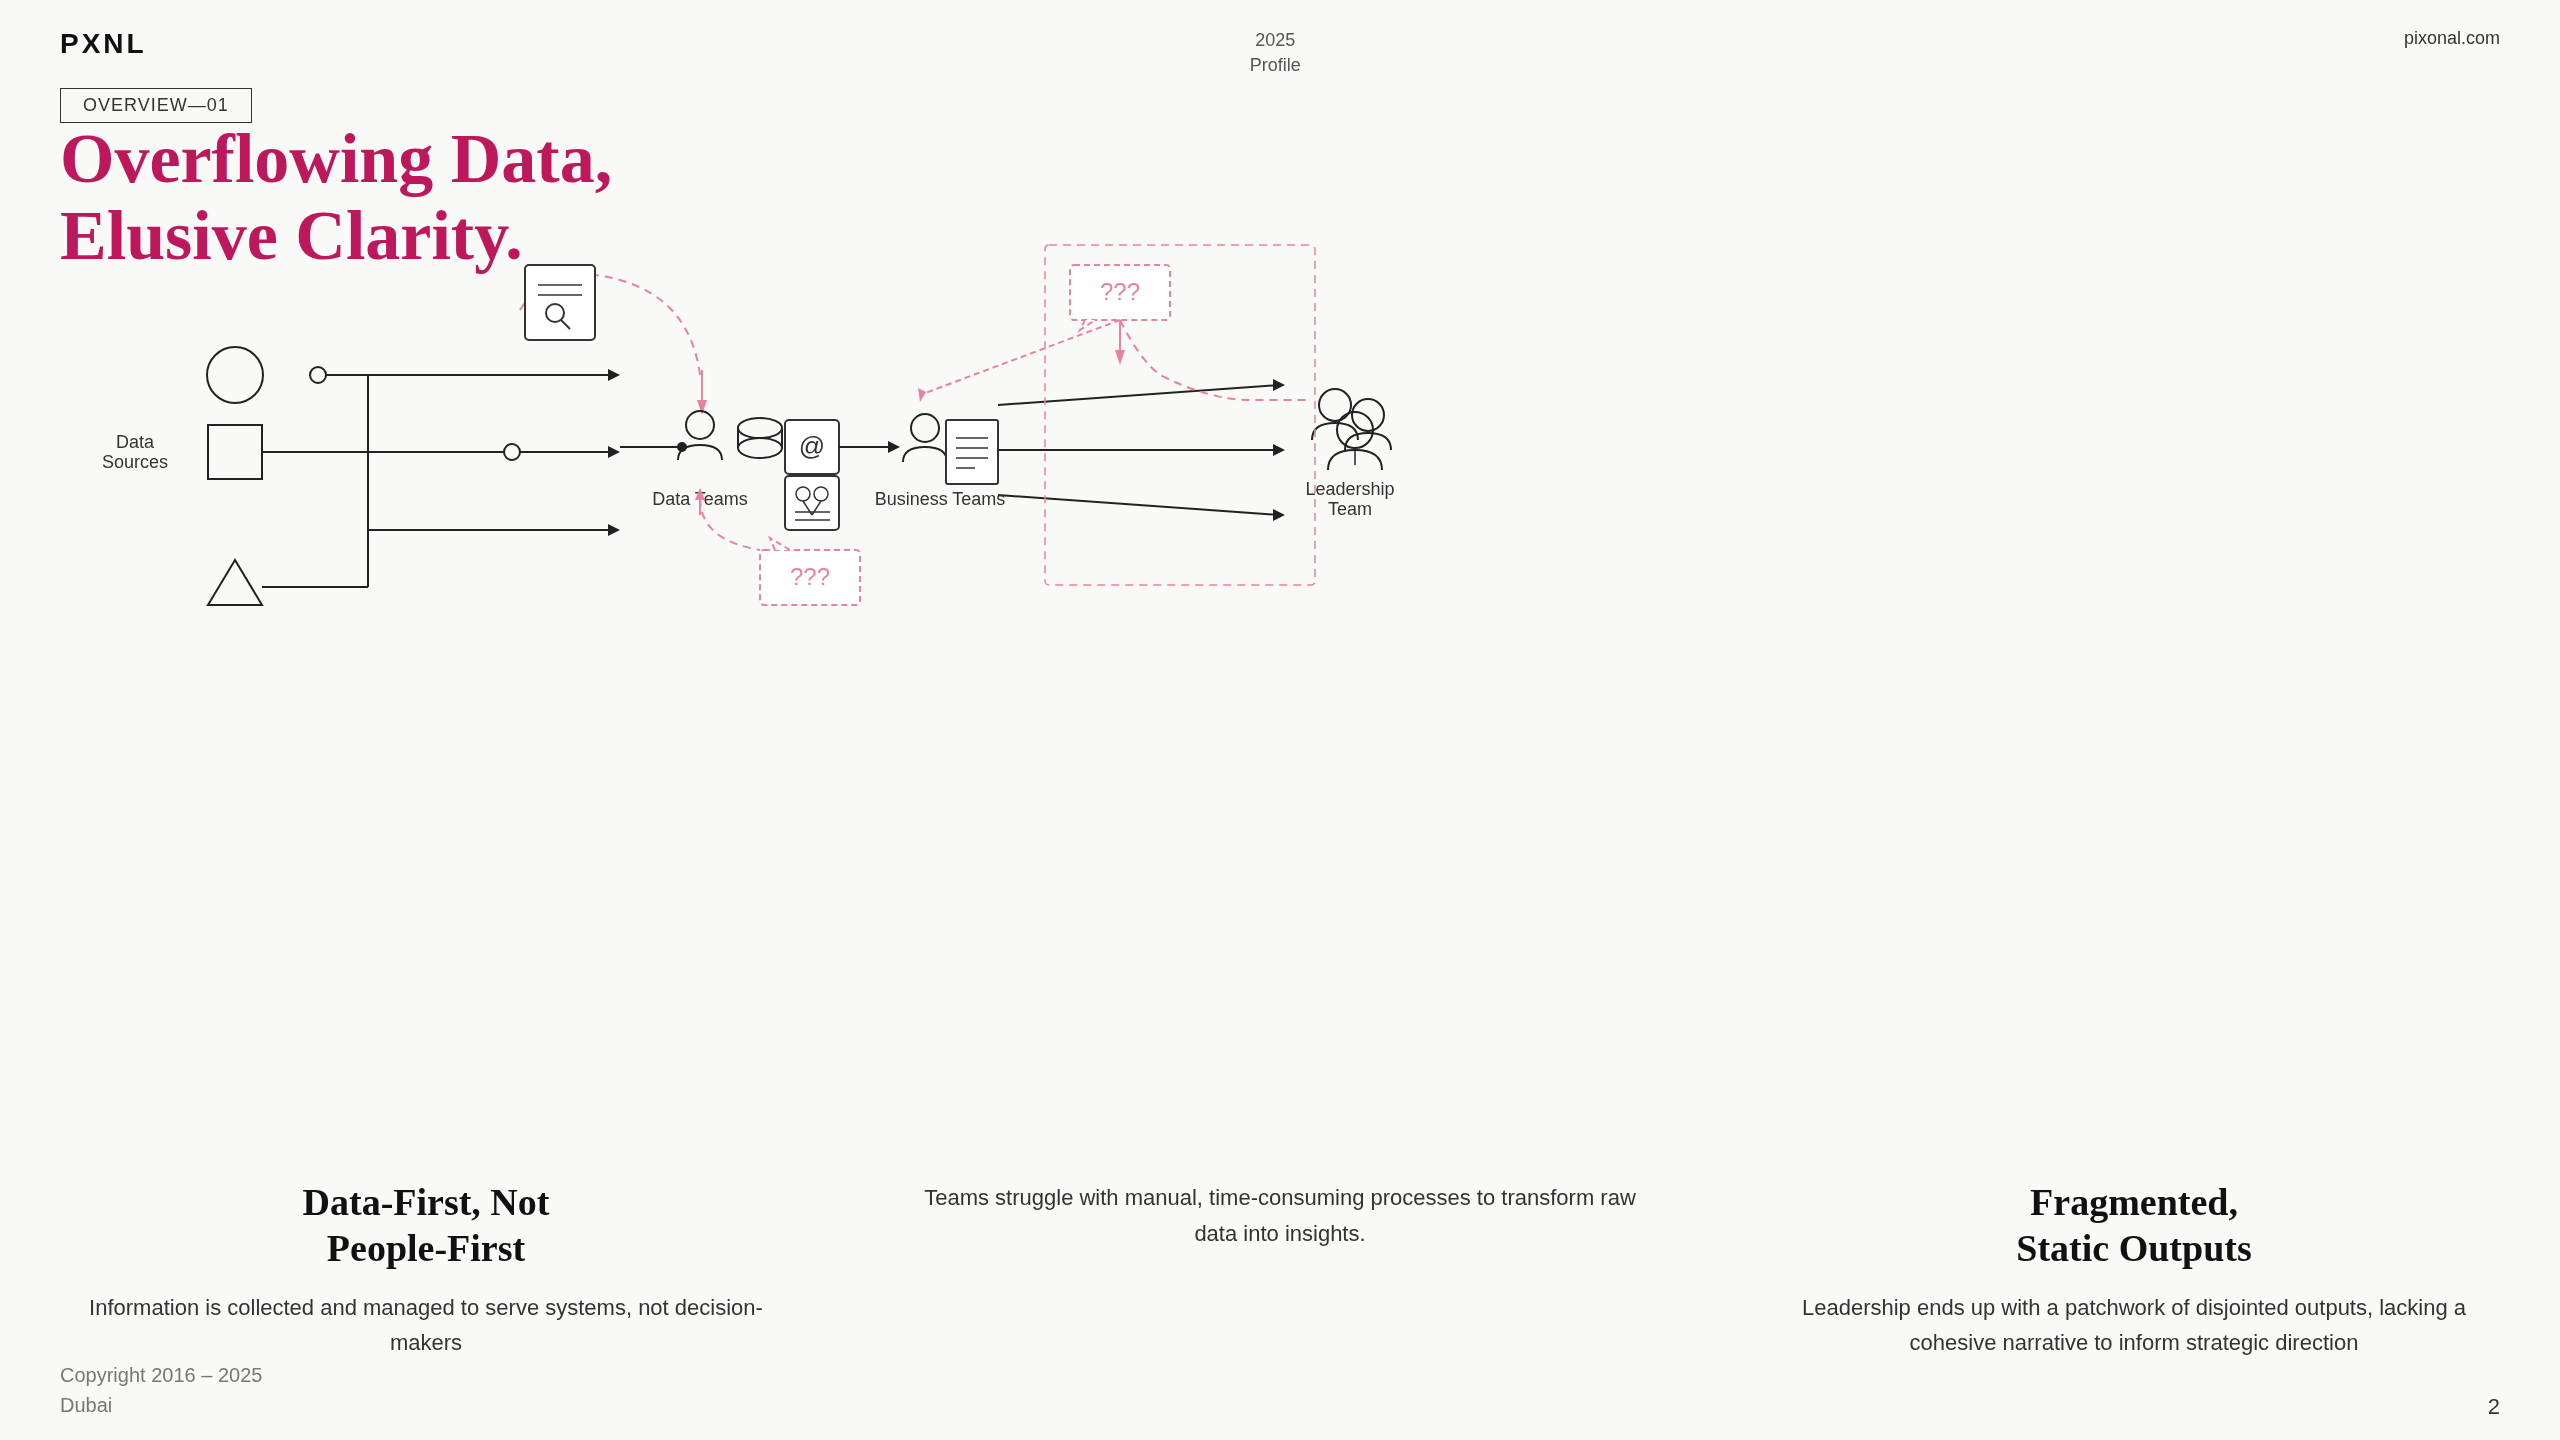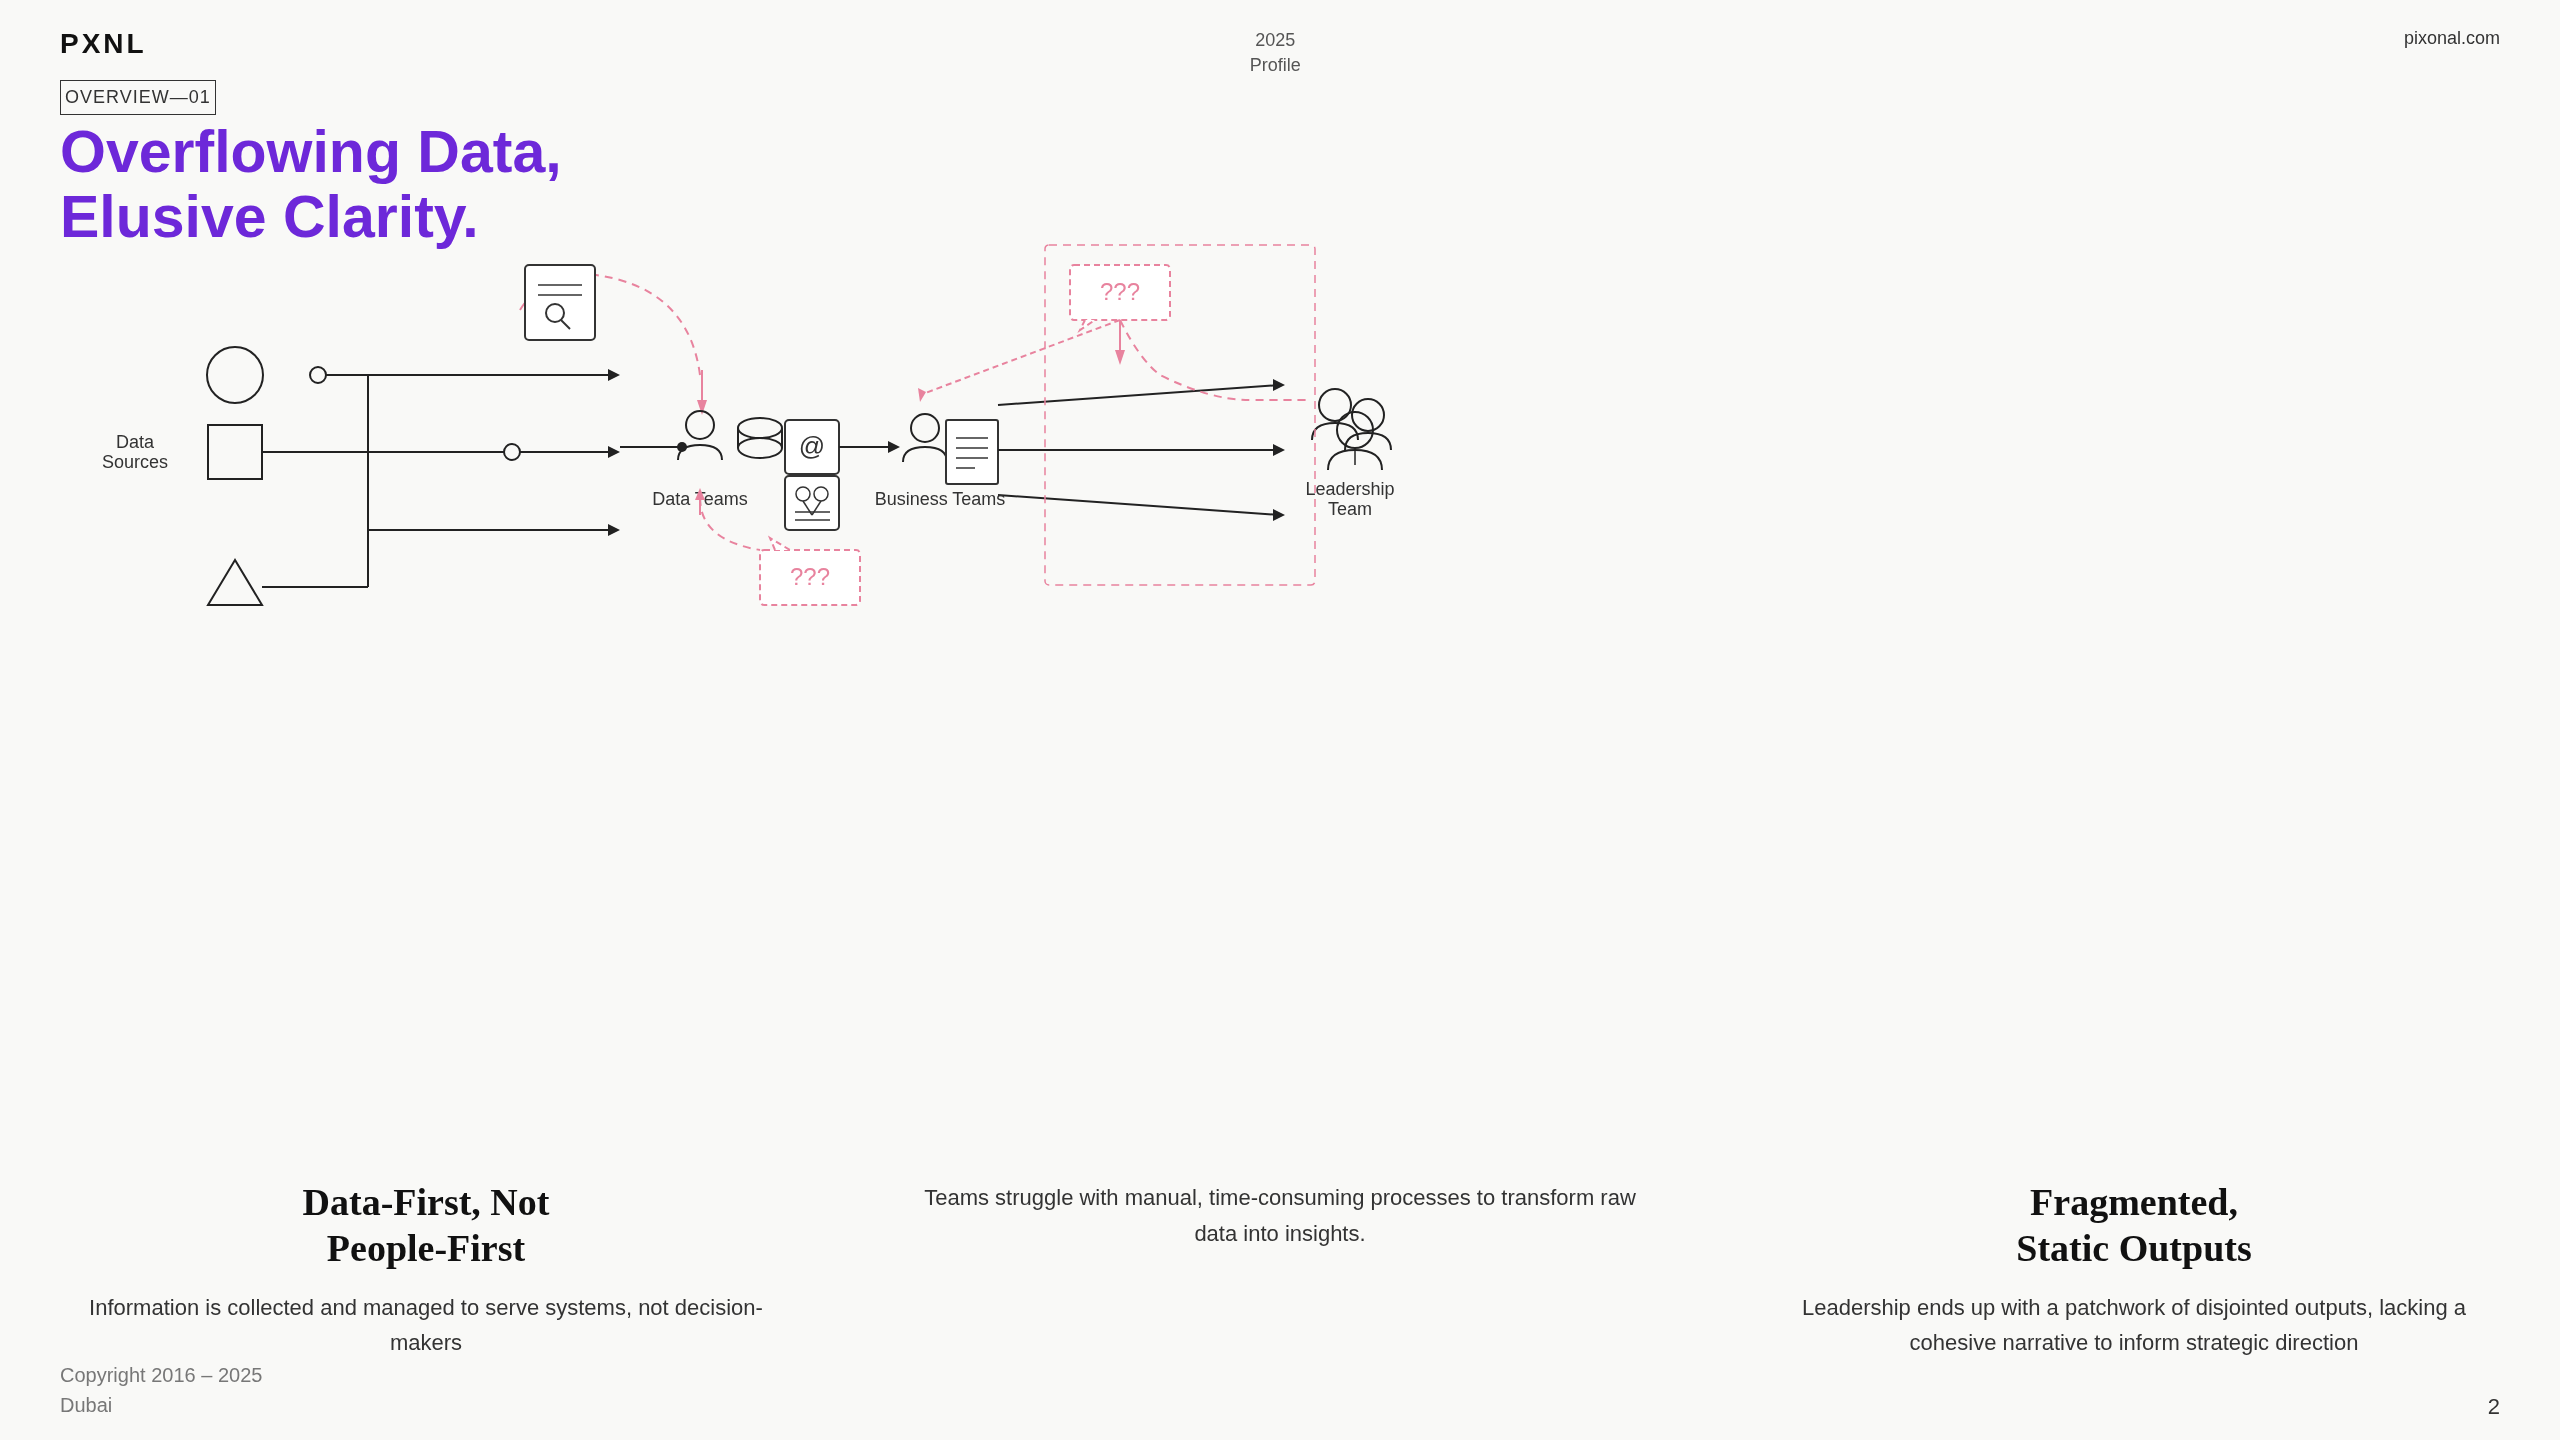--- a/index.html
+++ b/index.html
@@ -36,39 +36,39 @@
     }
     .header-link {
       font-family: 'Arial', sans-serif;
       font-size: 18px;
       color: #333;
       text-decoration: none;
     }
     
     .overview-tag {
       position: absolute;
-      top: 80px;
+      top: 88px;
       left: 60px;
       border: 1.5px solid #333;
-      padding: 6px 4px;
+      padding: 6px 22px;
       font-family: 'Arial', sans-serif;
       font-size: 18px;
       letter-spacing: 1px;
       color: #333;
     }
     
     .main-title {
       position: absolute;
       top: 120px;
       left: 60px;
-      font-size: 59px;
+      font-size: 70px;
       font-weight: 700;
-      color: #6d28d9;
+      color: #be185d;
       line-height: 1.1;
-      font-family: Liberation Sans, sans-serif;
+      font-family: Liberation Serif, serif;
     }
     
     .diagram-area {
       position: absolute;
       top: 230px;
       left: 60px;
       right: 60px;
       height: 420px;
     }
     svg.diagram {

